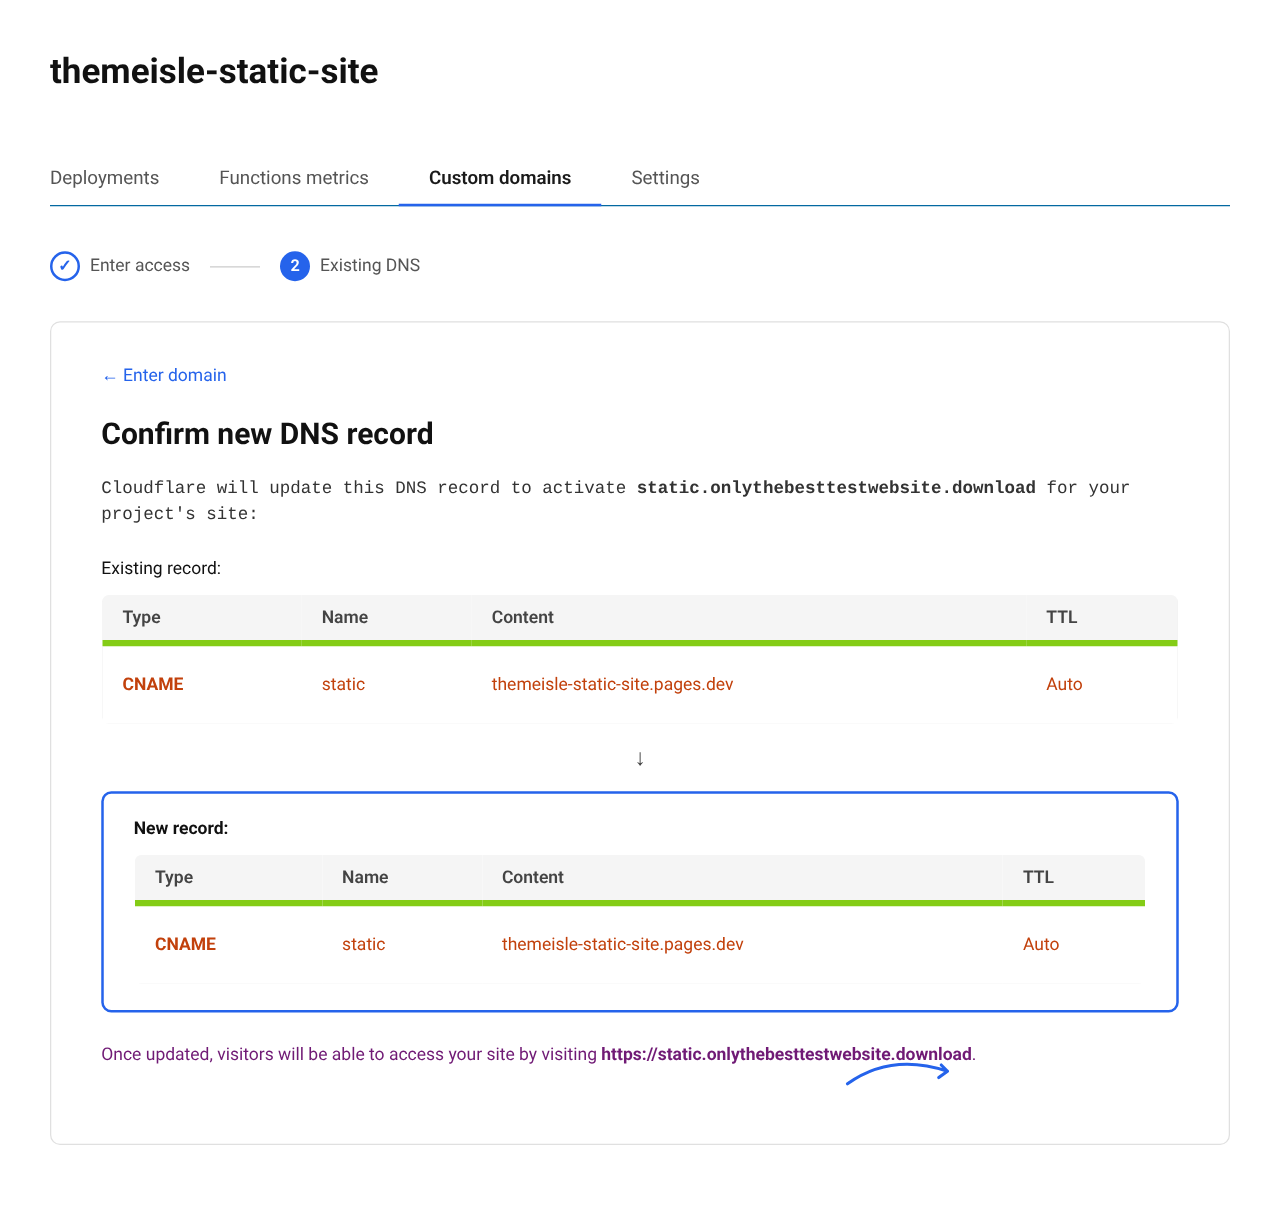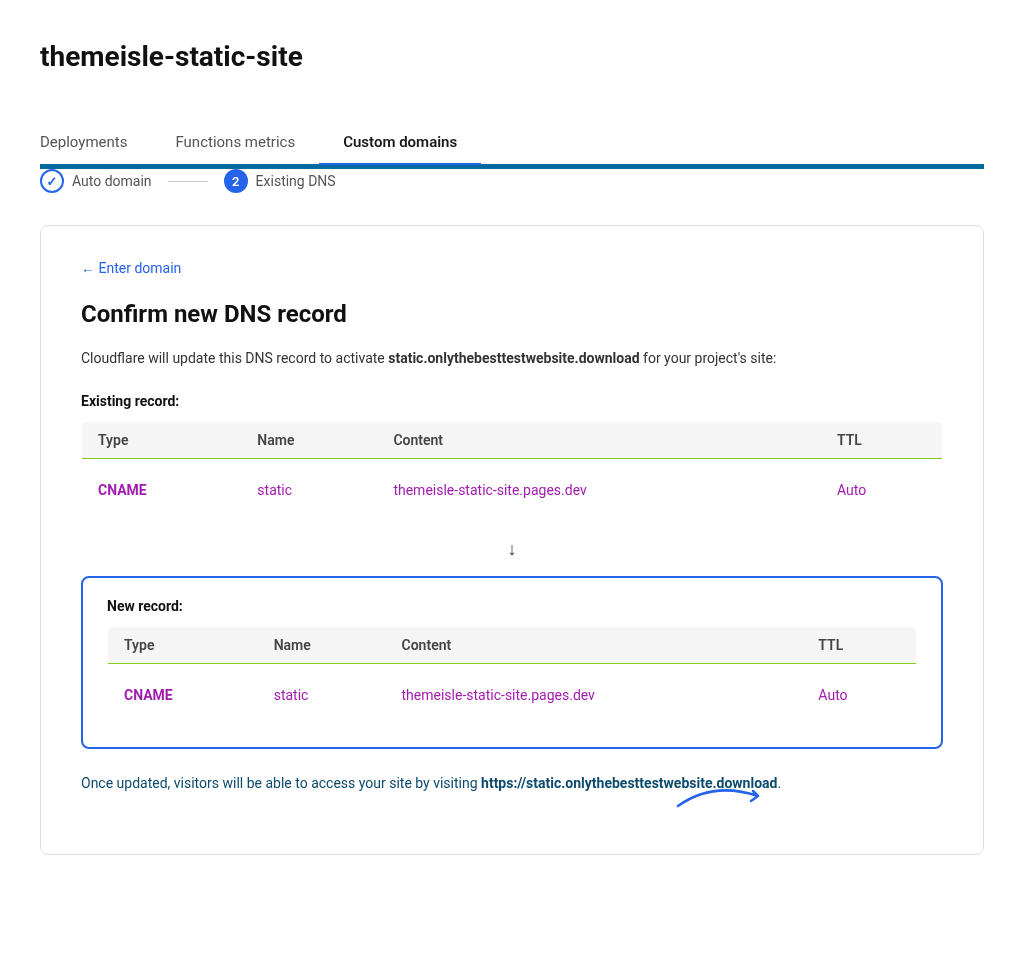--- a/index.html
+++ b/index.html
@@ -13,21 +13,22 @@
 
     .page-title {
       font-size: 28px;
       font-weight: 700;
       color: #111;
       margin-bottom: 48px;
     }
 
     .tabs {
       display: flex;
-      border-bottom: 5px solid #0369a1;
+      border-bottom: 1px solid #0369a1;
+      margin-bottom: 36px;
       gap: 0;
     }
 
     .tab {
       padding: 12px 24px;
       font-size: 15px;
       color: #555;
       cursor: pointer;
       text-decoration: none;
       border-bottom: 2px solid transparent;
@@ -110,29 +111,30 @@
       font-weight: 700;
       color: #111;
       margin-bottom: 20px;
     }
 
     .description {
       font-size: 14px;
       color: #333;
       margin-bottom: 24px;
       line-height: 1.5;
+      font-family: Liberation Mono, monospace;
     }
 
     .description strong {
       font-weight: 700;
     }
 
     .section-label {
       font-size: 14px;
-      font-weight: 700;
+      font-weight: 400;
       color: #111;
       margin-bottom: 12px;
     }
 
     .dns-table {
       width: 100%;
       border: 1px solid #e0e0e0;
       border-radius: 6px;
       border-collapse: collapse;
       overflow: hidden;
@@ -141,26 +143,26 @@
 
     .dns-table thead tr {
       background: #f5f5f5;
     }
 
     .dns-table th {
       text-align: left;
       padding: 10px 16px;
       font-weight: 600;
       color: #444;
-      border-bottom: 1px solid #84cc16;
+      border-bottom: 5px solid #84cc16;
     }
 
     .dns-table td {
       padding: 23px 16px;
-      color: #a21caf;
+      color: #c2410c;
     }
 
     .dns-table td:first-child {
       font-weight: 700;
     }
 
     .arrow-down {
       display: flex;
       justify-content: center;
       margin: 16px 0;
@@ -177,21 +179,21 @@
 
     .new-record-label {
       font-size: 14px;
       font-weight: 700;
       color: #111;
       margin-bottom: 12px;
     }
 
     .footer-text {
       font-size: 14px;
-      color: #0c4a6e;
+      color: #701a75;
       line-height: 1.5;
       margin-bottom: 28px;
     }
 
     .footer-text strong {
       font-weight: 700;
     }
 
     .action-row {
       display: flex;
@@ -227,26 +229,27 @@
   </style>
 </head>
 <body>
 
 <h1 class="page-title">themeisle-static-site</h1>
 
 <nav class="tabs">
   <a class="tab">Deployments</a>
   <a class="tab">Functions metrics</a>
   <a class="tab active">Custom domains</a>
+  <a class="tab">Settings</a>
 </nav>
 
 <div class="stepper">
   <div class="step">
     <div class="step-circle done">✓</div>
-    <span>Auto domain</span>
+    <span>Enter access</span>
   </div>
   <div class="step-line"></div>
   <div class="step">
     <div class="step-circle active">2</div>
     <span>Existing DNS</span>
   </div>
 </div>
 
 <div class="card">
   <a class="back-link">← Enter domain</a>

